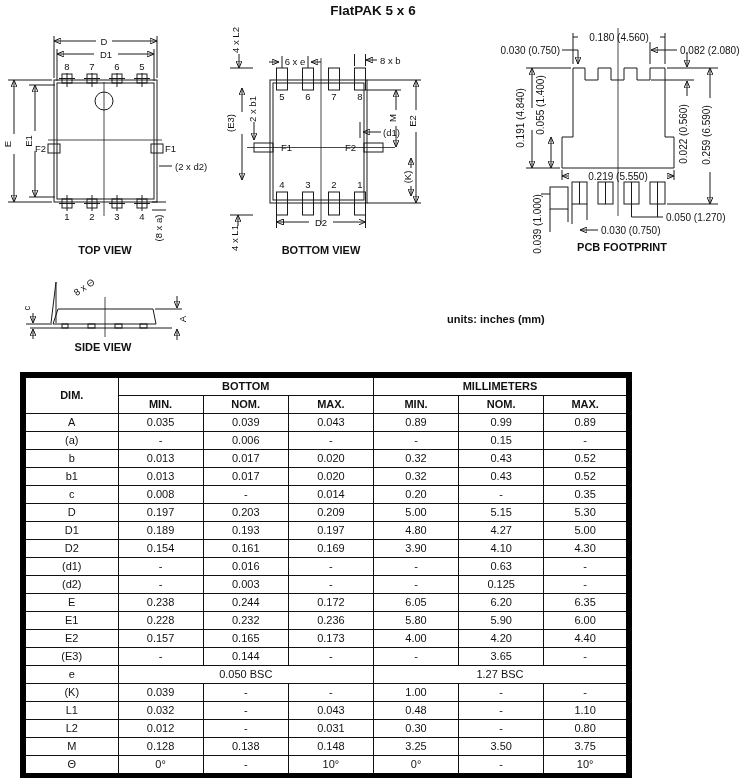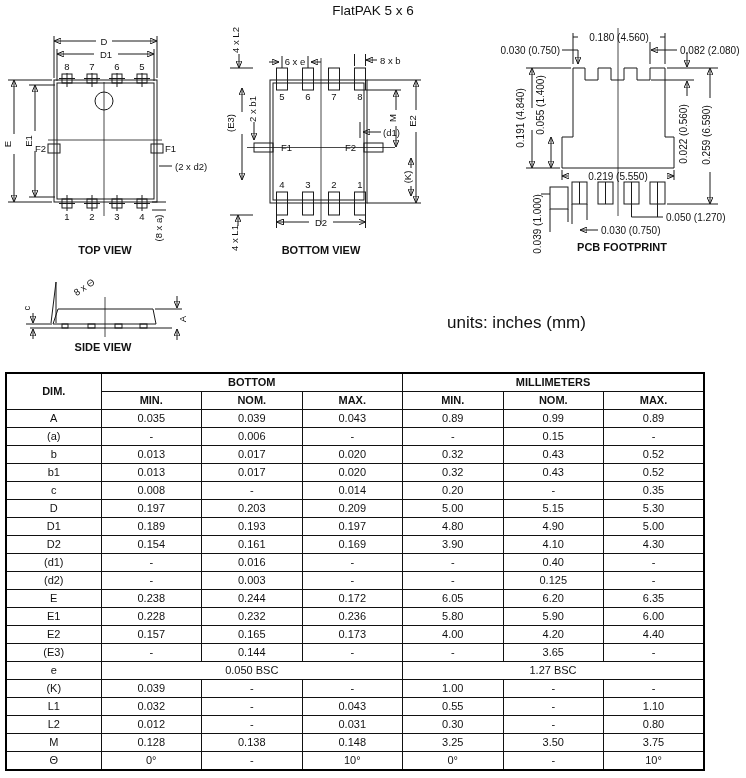--- a/index.html
+++ b/index.html
@@ -5,24 +5,24 @@
   html,body{margin:0;padding:0}
   body{width:746px;height:778px;background:#fff;position:relative;
        font-family:"Liberation Sans",sans-serif;color:#111;overflow:hidden}
   svg{position:absolute;overflow:visible}
   svg line,svg path,svg rect,svg circle,svg polygon,svg polyline{stroke:#1a1a1a;fill:none;stroke-width:1}
   svg .thin{stroke-width:.8}
   svg text{stroke:none;fill:#111;font-family:"Liberation Sans",sans-serif;font-size:9.5px}
   svg text.dimtx{font-size:10px}
   svg text.cap{font-weight:bold;font-size:11px}
   #page-title{position:absolute;top:3px;left:0;width:746px;text-align:center;
-              font-weight:normal;font-size:13.5px}
-  #units-note{position:absolute;top:313px;left:447px;font-weight:normal;font-size:17px}
-  #dimtable{position:absolute;left:5px;top:372px;width:700px;border-collapse:collapse;
-            table-layout:fixed;border:2px solid #000000}
+              font-weight:bold;font-size:13.5px}
+  #units-note{position:absolute;top:313px;left:447px;font-weight:bold;font-size:11px}
+  #dimtable{position:absolute;left:20px;top:372px;width:612px;border-collapse:collapse;
+            table-layout:fixed;border:6px solid #000000}
   #dimtable th,#dimtable td{border:1px solid #111;font-size:11px;text-align:center;
             padding:0;height:17px;line-height:17px;white-space:nowrap}
   #dimtable thead th{font-weight:bold}
   #dimtable td{font-weight:normal}
 </style>
 </head>
 <body>
 
 <div id="page-title">FlatPAK 5 x 6</div>
 
@@ -370,39 +370,39 @@
         <td>5.00</td>
         <td>5.15</td>
         <td>5.30</td>
       </tr>
       <tr>
         <td>D1</td>
         <td>0.189</td>
         <td>0.193</td>
         <td>0.197</td>
         <td>4.80</td>
-        <td>4.90</td>
+        <td>4.27</td>
         <td>5.00</td>
       </tr>
       <tr>
         <td>D2</td>
         <td>0.154</td>
         <td>0.161</td>
         <td>0.169</td>
         <td>3.90</td>
         <td>4.10</td>
         <td>4.30</td>
       </tr>
       <tr>
         <td>(d1)</td>
         <td>-</td>
         <td>0.016</td>
         <td>-</td>
         <td>-</td>
-        <td>0.40</td>
+        <td>0.63</td>
         <td>-</td>
       </tr>
       <tr>
         <td>(d2)</td>
         <td>-</td>
         <td>0.003</td>
         <td>-</td>
         <td>-</td>
         <td>0.125</td>
         <td>-</td>
@@ -455,21 +455,21 @@
         <td>-</td>
         <td>1.00</td>
         <td>-</td>
         <td>-</td>
       </tr>
       <tr>
         <td>L1</td>
         <td>0.032</td>
         <td>-</td>
         <td>0.043</td>
-        <td>0.55</td>
+        <td>0.48</td>
         <td>-</td>
         <td>1.10</td>
       </tr>
       <tr>
         <td>L2</td>
         <td>0.012</td>
         <td>-</td>
         <td>0.031</td>
         <td>0.30</td>
         <td>-</td>

